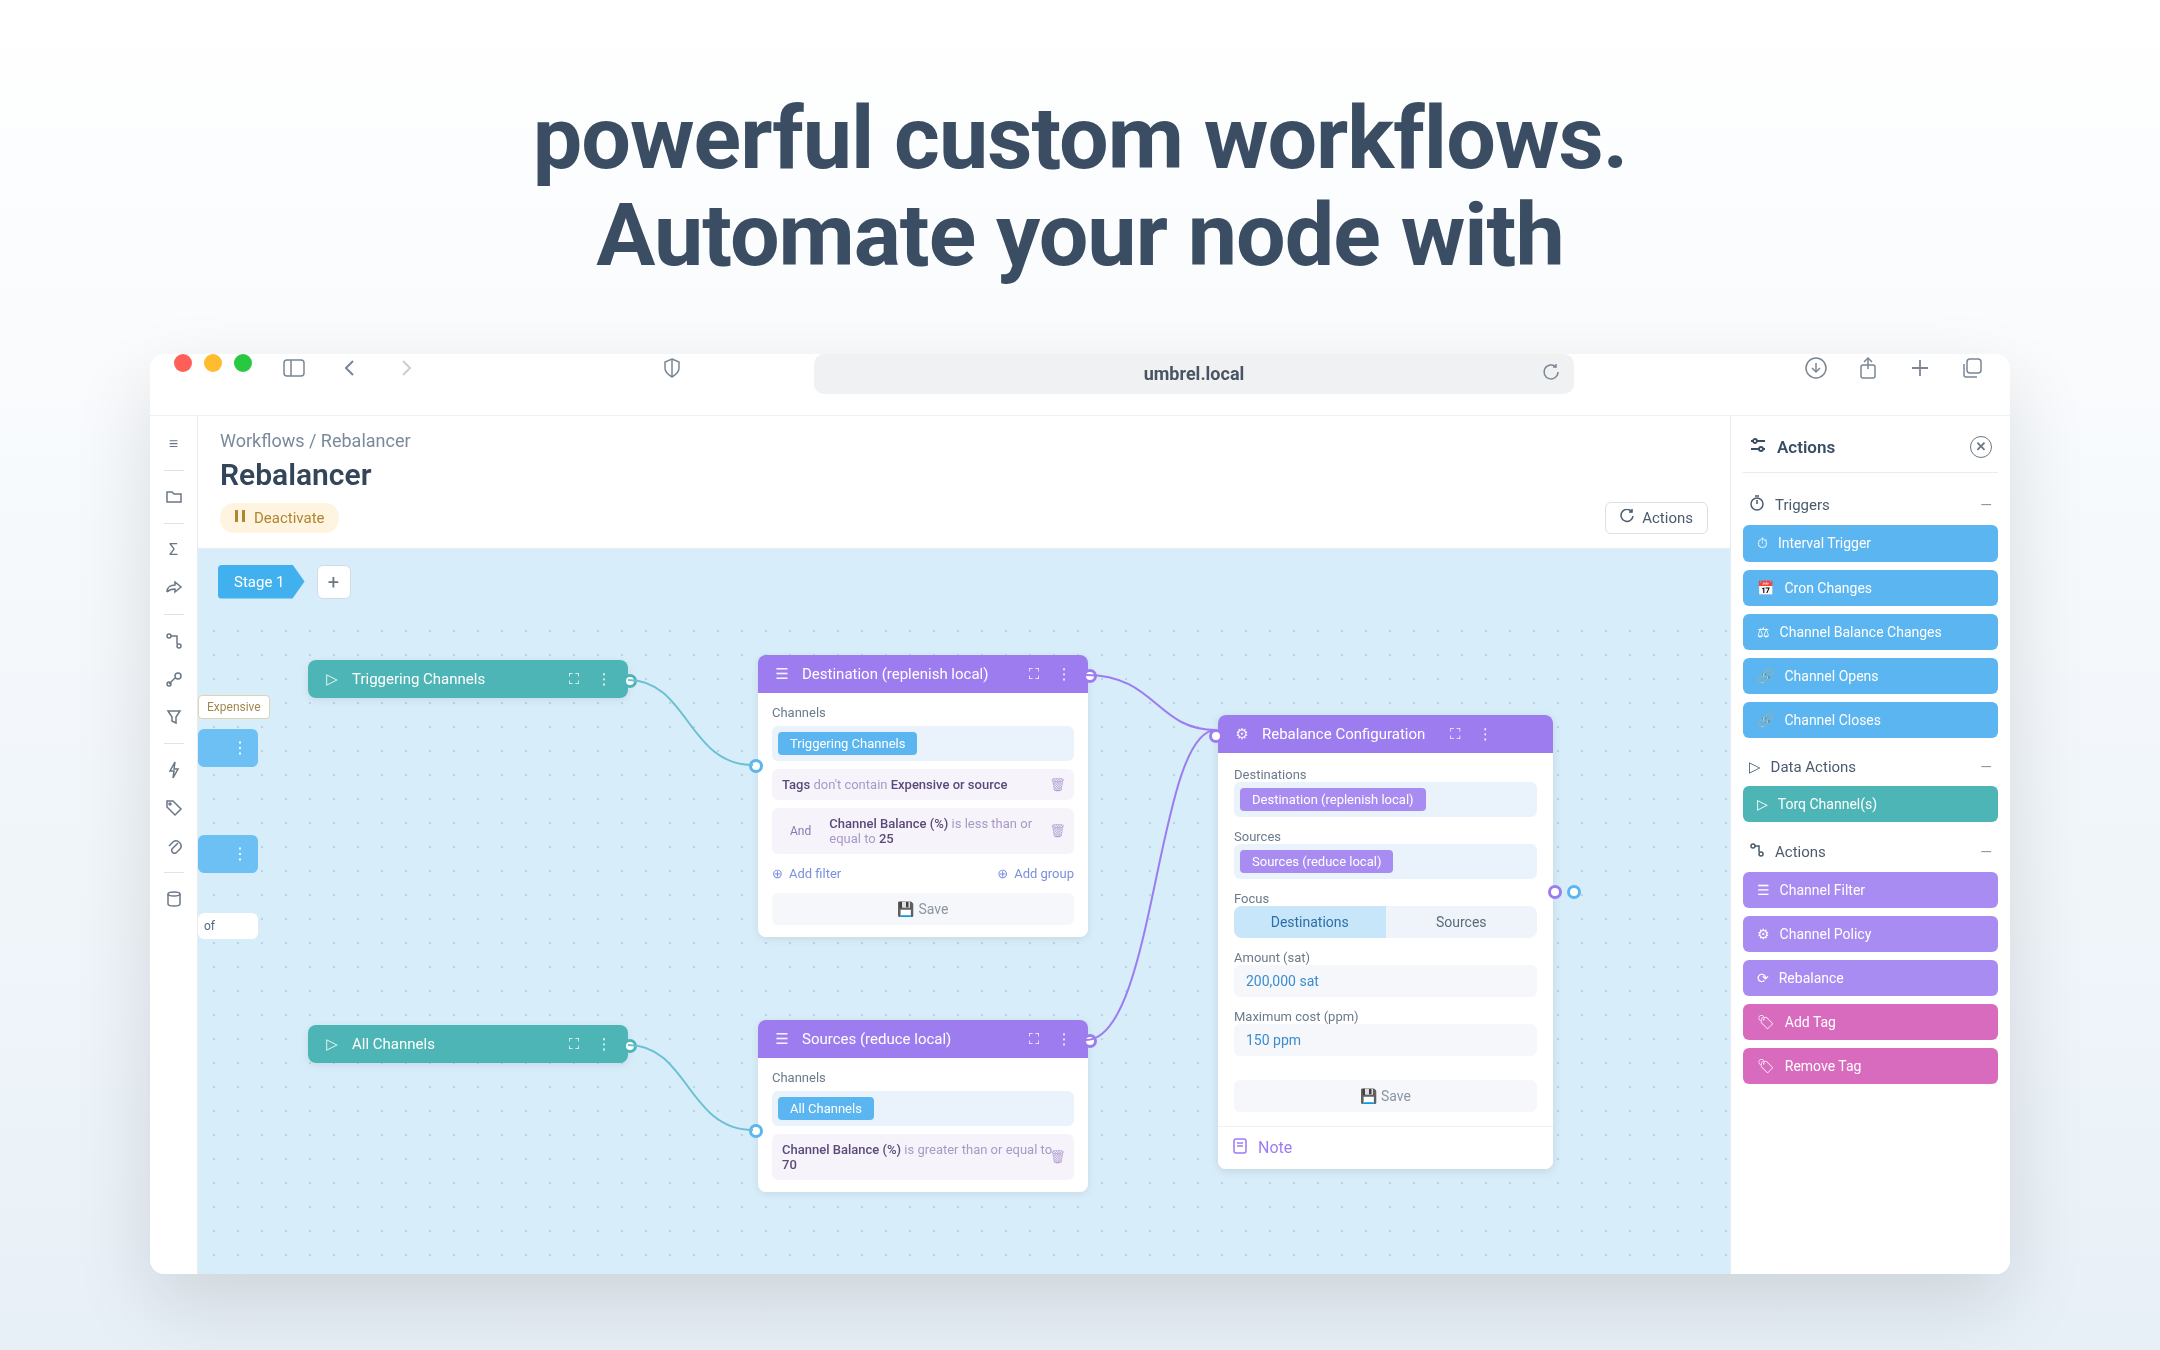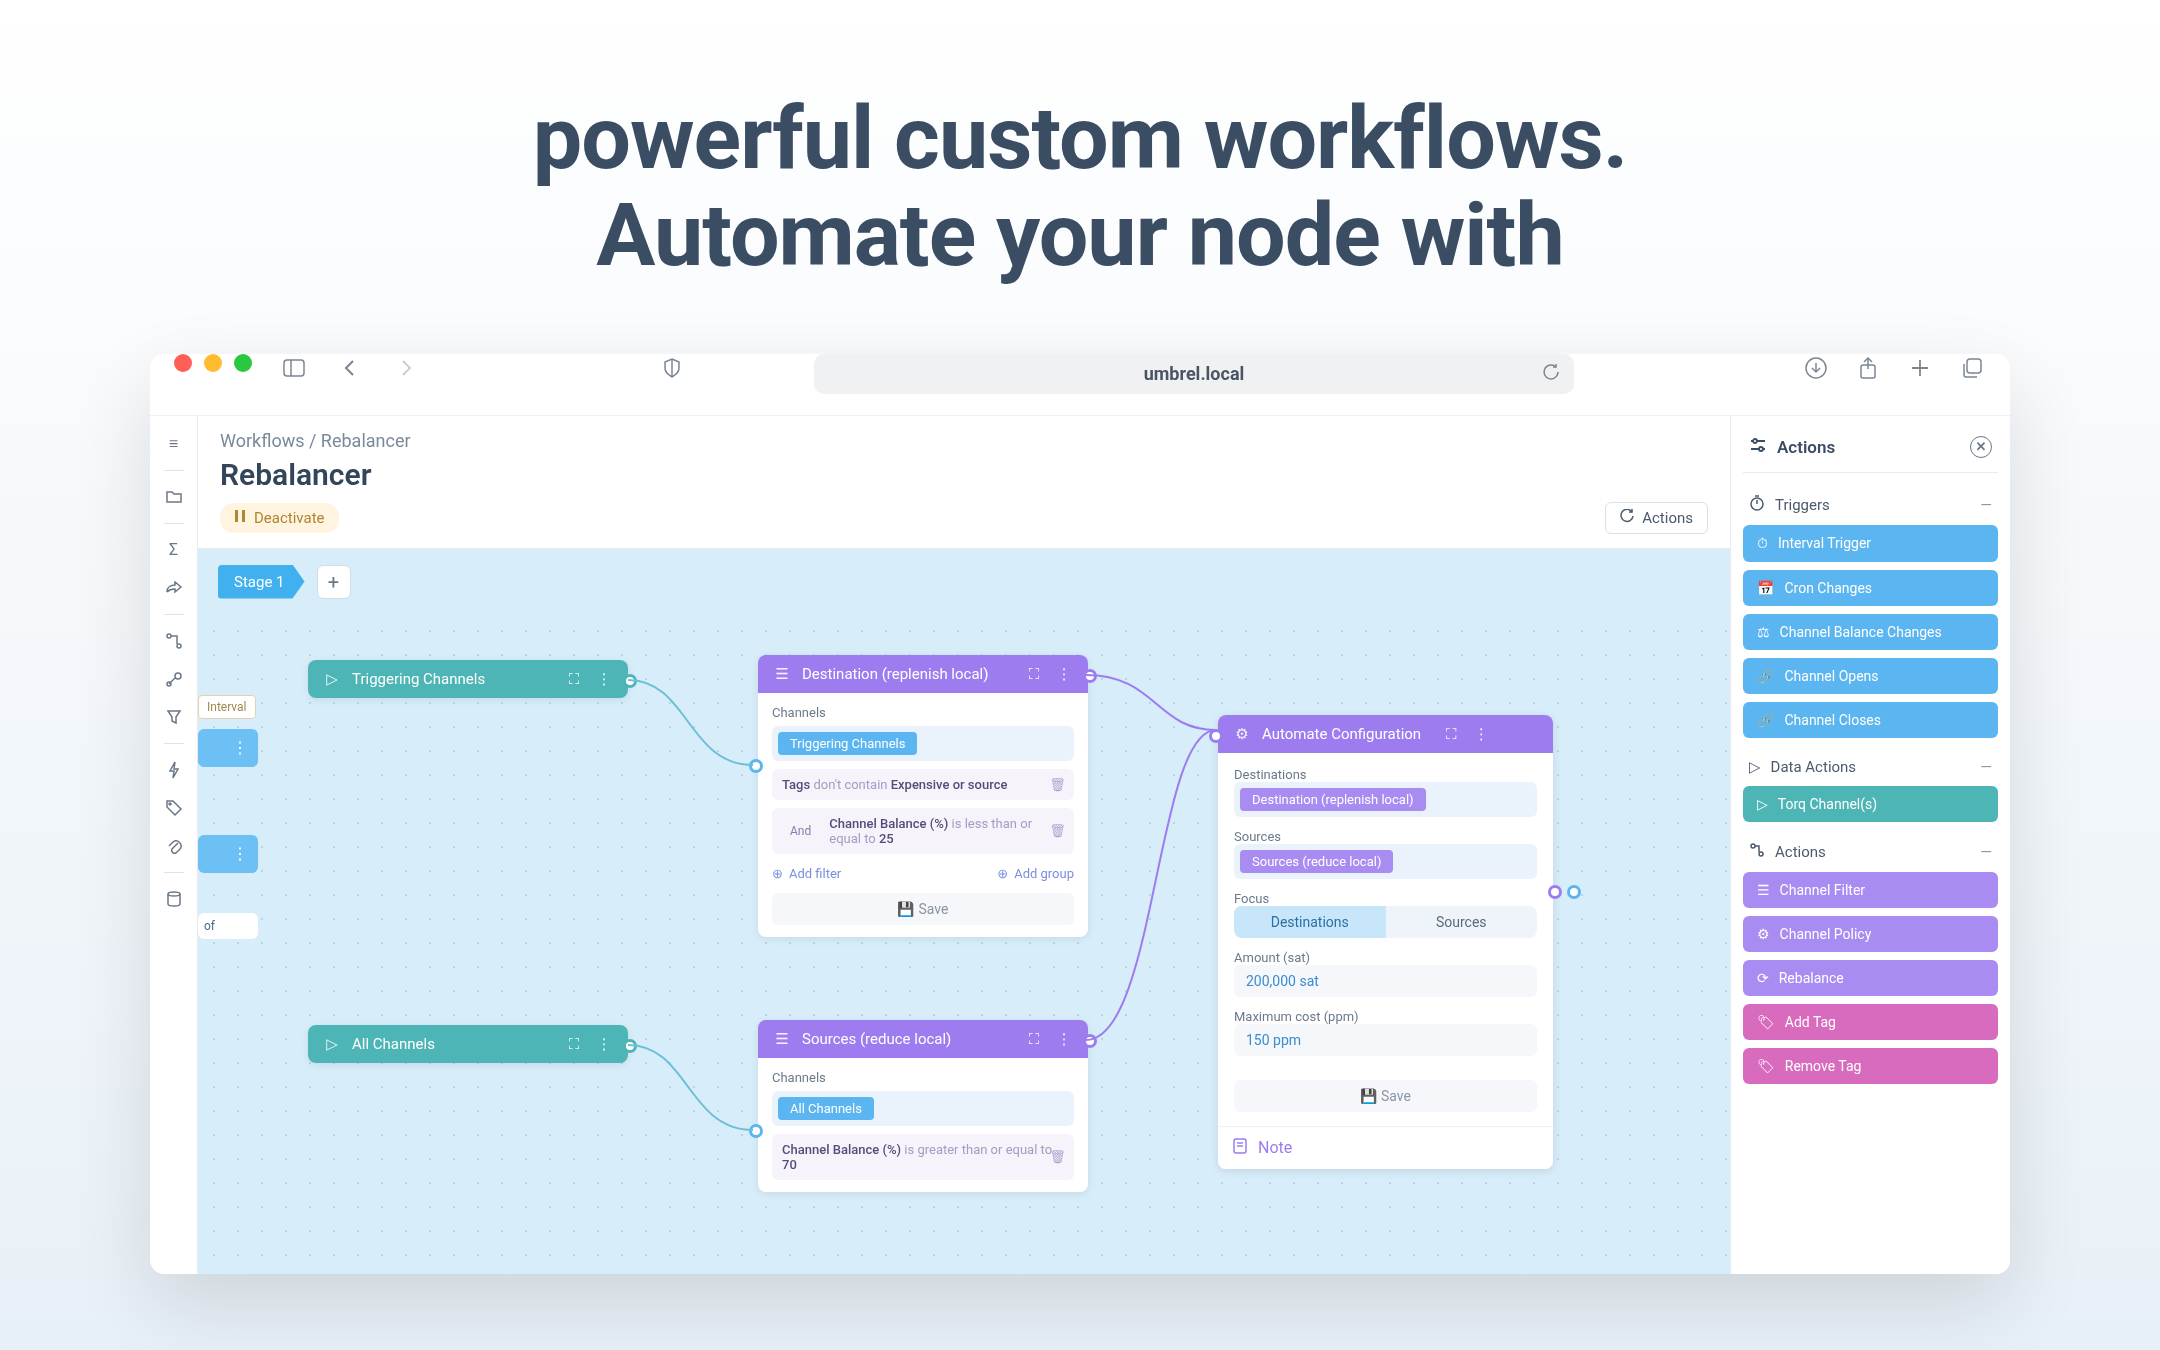--- a/index.html
+++ b/index.html
@@ -266,21 +266,21 @@
         </div>
       </div>
 
       <div class="stage-row">
         <div class="stage-chip">Stage 1</div>
         <div class="stage-add">+</div>
       </div>
 
       <div class="canvas">
 
-        <div class="workflow-tag" style="top:80px; left:0;">Interval</div>
+        <div class="workflow-tag" style="top:80px; left:0;">Expensive</div>
 
         <div class="partial-left" style="top:114px;">
           <div class="partial-bar">⋮</div>
         </div>
         <div class="partial-left" style="top:220px;">
           <div class="partial-bar">⋮</div>
           <div class="partial-white" style="margin-top:40px;">of</div>
         </div>
 
         <div class="node" style="left:110px; top:45px; width:320px;">
@@ -355,21 +355,21 @@
               <span class="del">🗑</span>
             </div>
           </div>
           <div class="port blue" style="left:-9px; top:104px;"></div>
           <div class="port purple" style="right:-9px; top:14px;"></div>
         </div>
 
         <div class="node rebal-node" style="left:1020px; top:100px; width:335px;">
           <div class="rebal-header">
             <span class="hdr-icon">⚙</span>
-            <span>Automate Configuration</span>
+            <span>Rebalance Configuration</span>
             <span class="spacer"></span>
             <span class="hdr-icon">⛶</span>
             <span class="hdr-icon">⋮</span>
           </div>
           <div class="rebal-body">
             <div>
               <div class="rebal-field-label">Destinations</div>
               <div class="rebal-chip-box"><span class="chip-purple">Destination (replenish local)</span></div>
             </div>
             <div>

